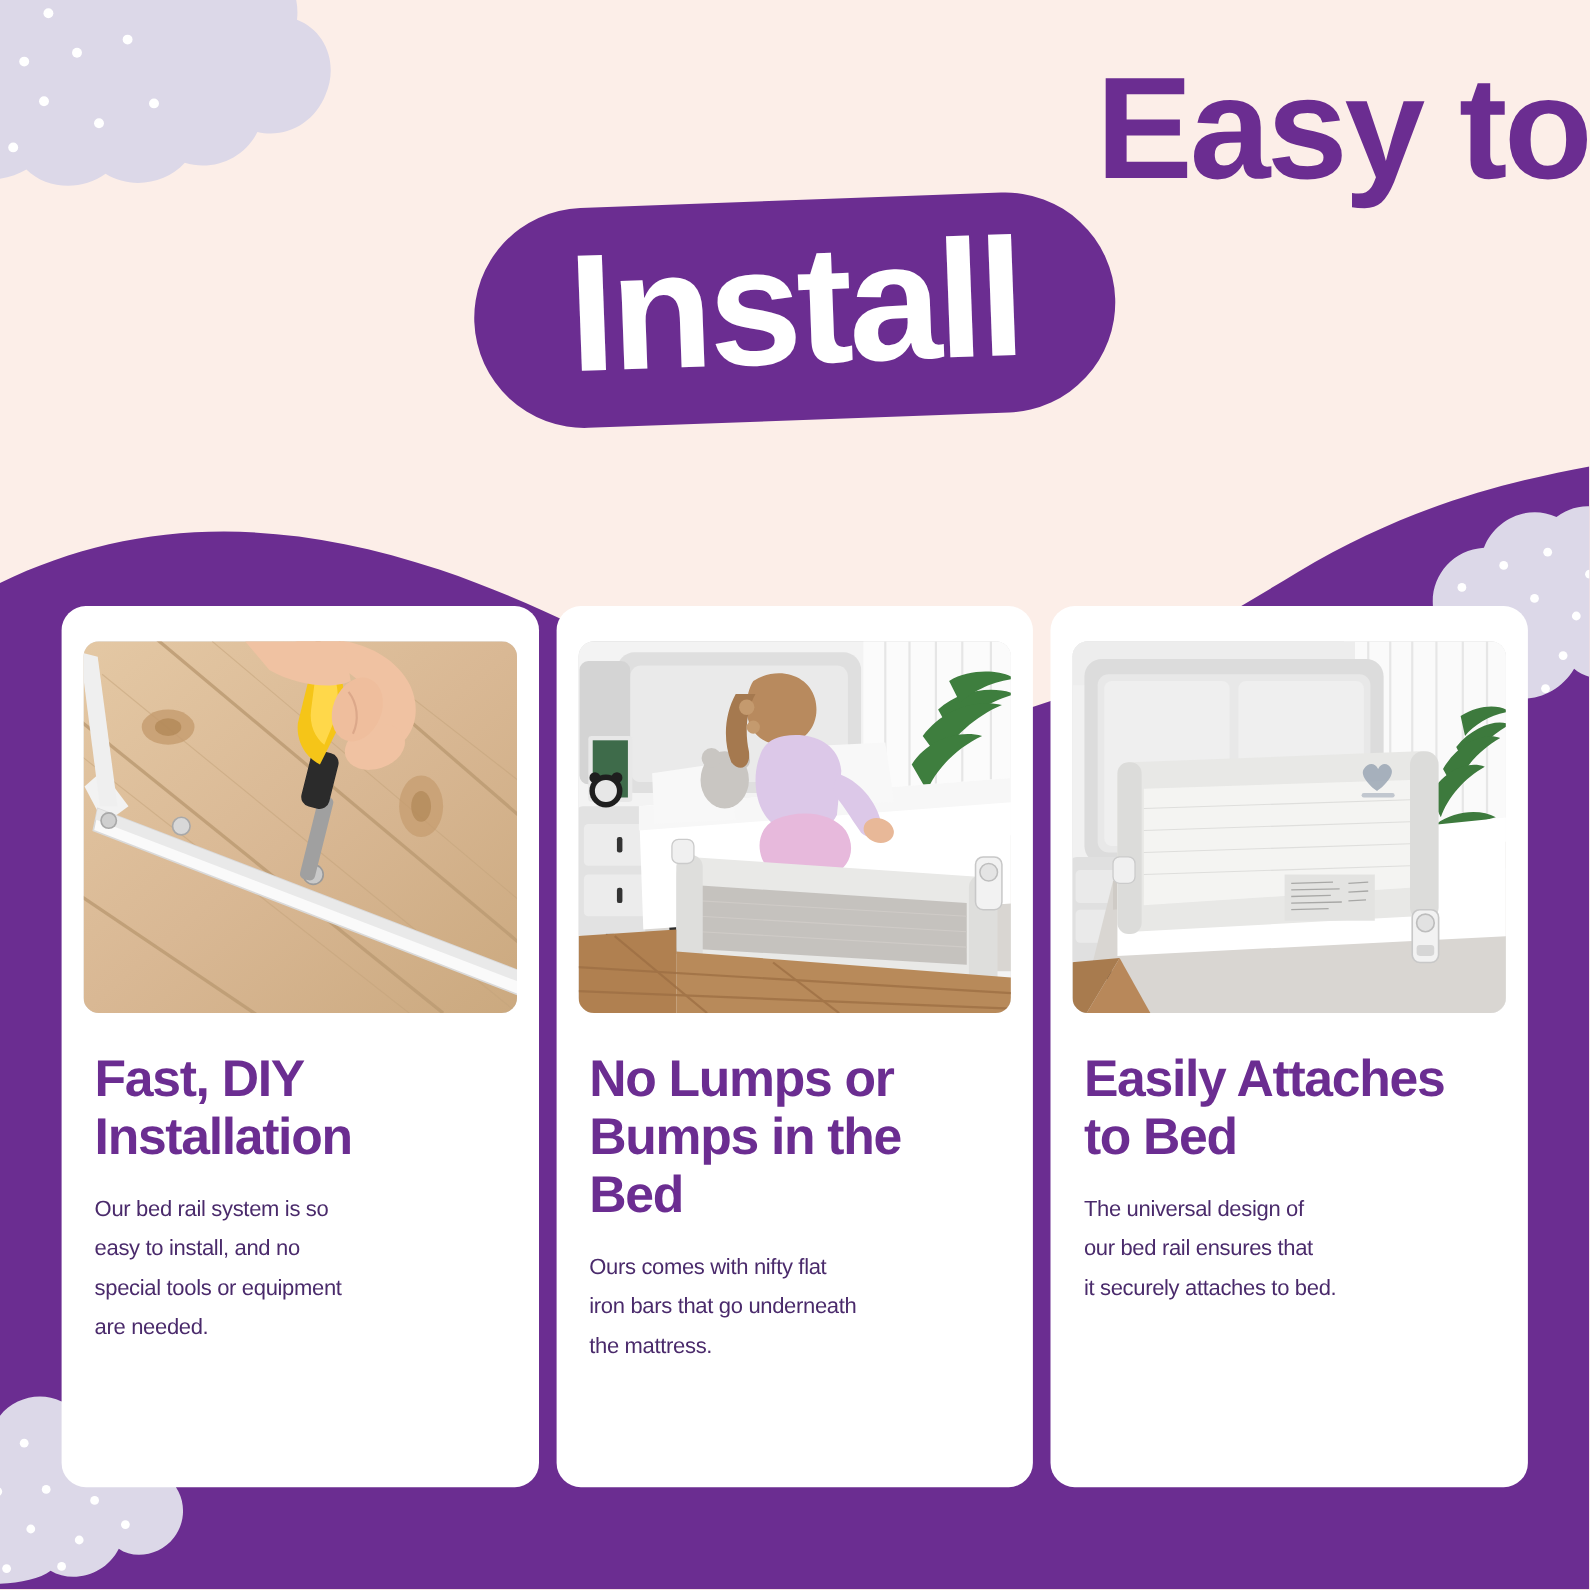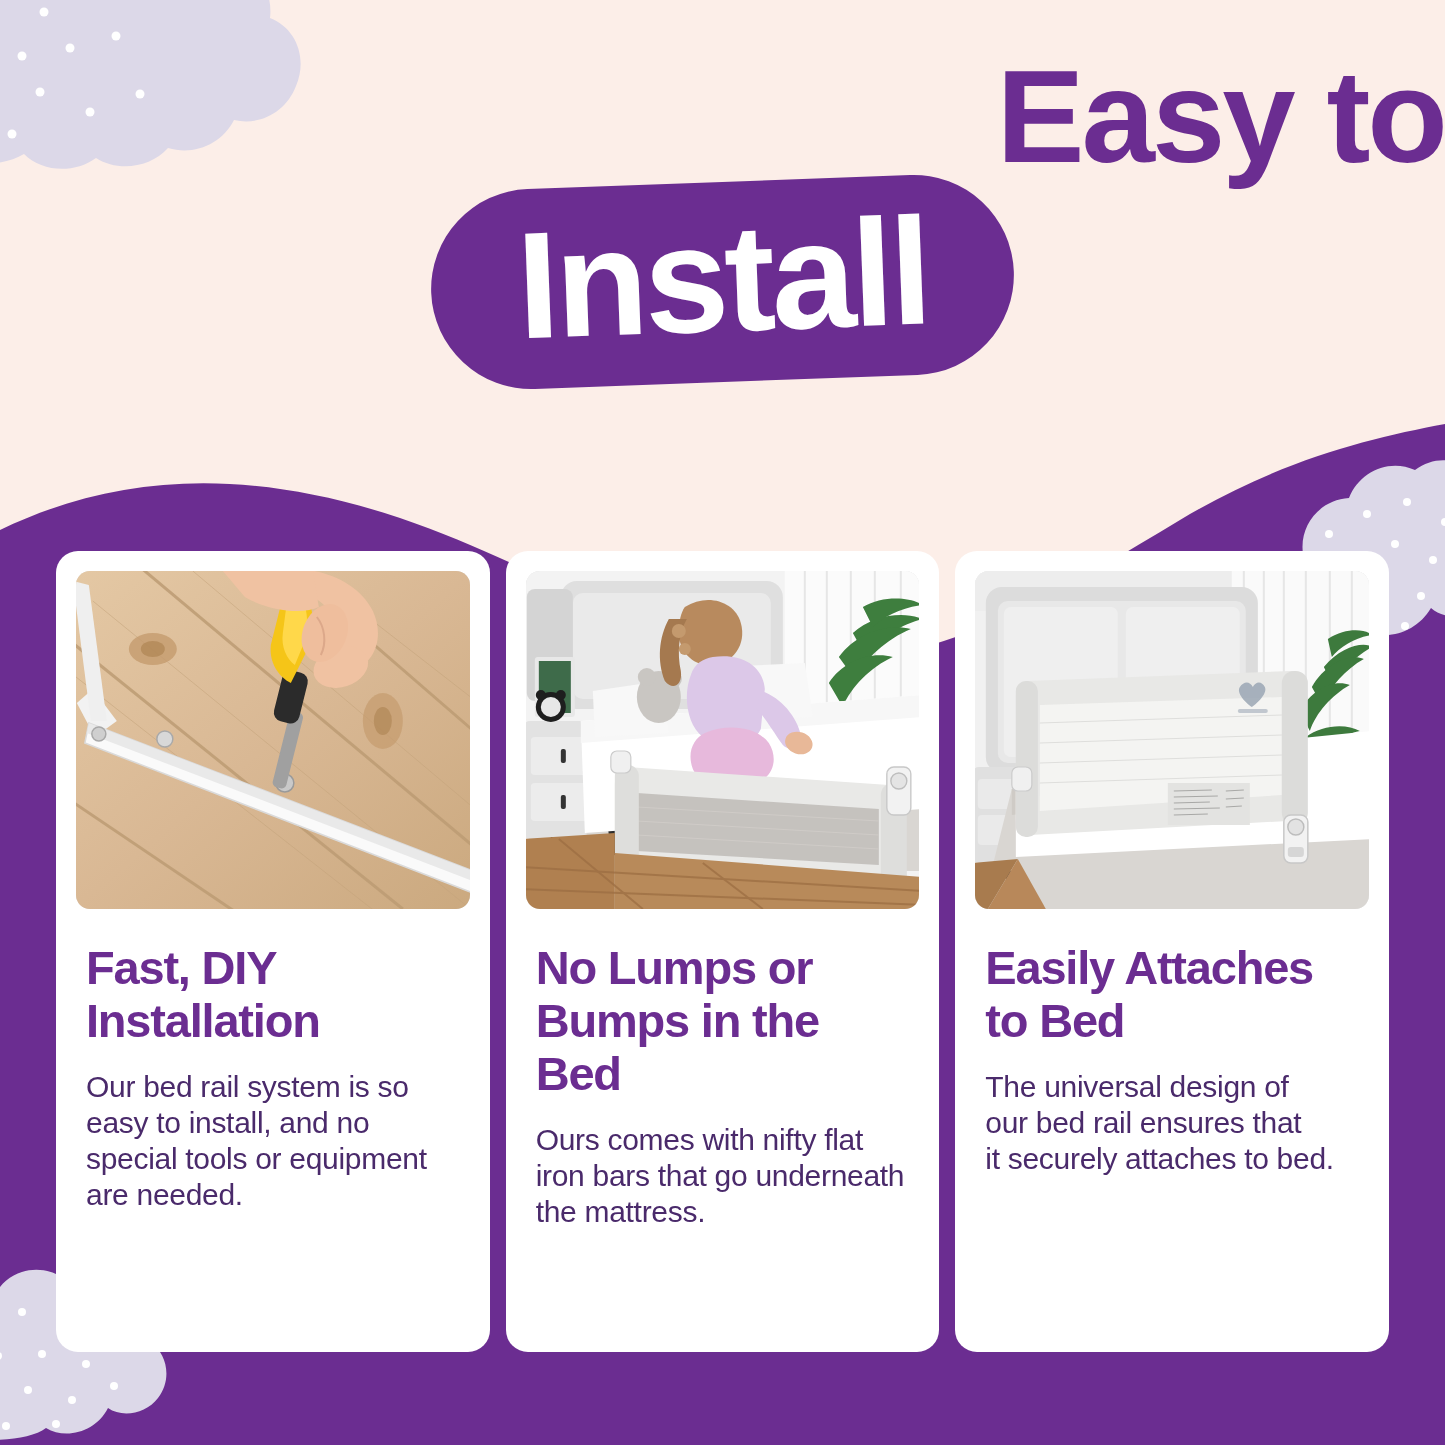--- a/index.html
+++ b/index.html
@@ -35,35 +35,35 @@
   .cloud{position:absolute;}
   .cloud svg{display:block;}
   #cloud-top-left{left:-96px;top:-84px;}
   #cloud-right{left:1255px;top:440px;}
   #cloud-bottom-left{left:-82px;top:1246px;}
 
   
   .cards{position:absolute;left:56px;top:551px;width:1333px;height:801px;display:flex;gap:16px;}
   .card{
     flex:1 1 0;background:#FFFFFF;border-radius:22px;
-    padding:20px 20px 0 20px;box-sizing:border-box;display:flex;flex-direction:column;
+    padding:32px 20px 0 20px;box-sizing:border-box;display:flex;flex-direction:column;
     overflow:hidden;
   }
   .card-photo{
     width:100%;height:338px;border-radius:14px;overflow:hidden;position:relative;
     background:#ddd;flex:0 0 auto;
   }
   .card-photo svg{display:block;width:100%;height:100%;}
   .card-body{padding:32px 10px 0 10px;}
   .card-title{
     font-size:47px;line-height:53px;font-weight:bold;color:#6B2D91;
     letter-spacing:-1.2px;margin:0 0 22px 0;white-space:pre-line;
   }
   .card-desc{
-    font-size:30px;line-height:36px;color:#4A2A6B;letter-spacing:-0.3px;
+    font-size:20px;line-height:36px;color:#4A2A6B;letter-spacing:-0.3px;
     margin:0;white-space:pre-line;
   }
 </style>
 </head>
 <body>
 
 <div id="stage">
 
   <div class="cream-band"></div>
 

